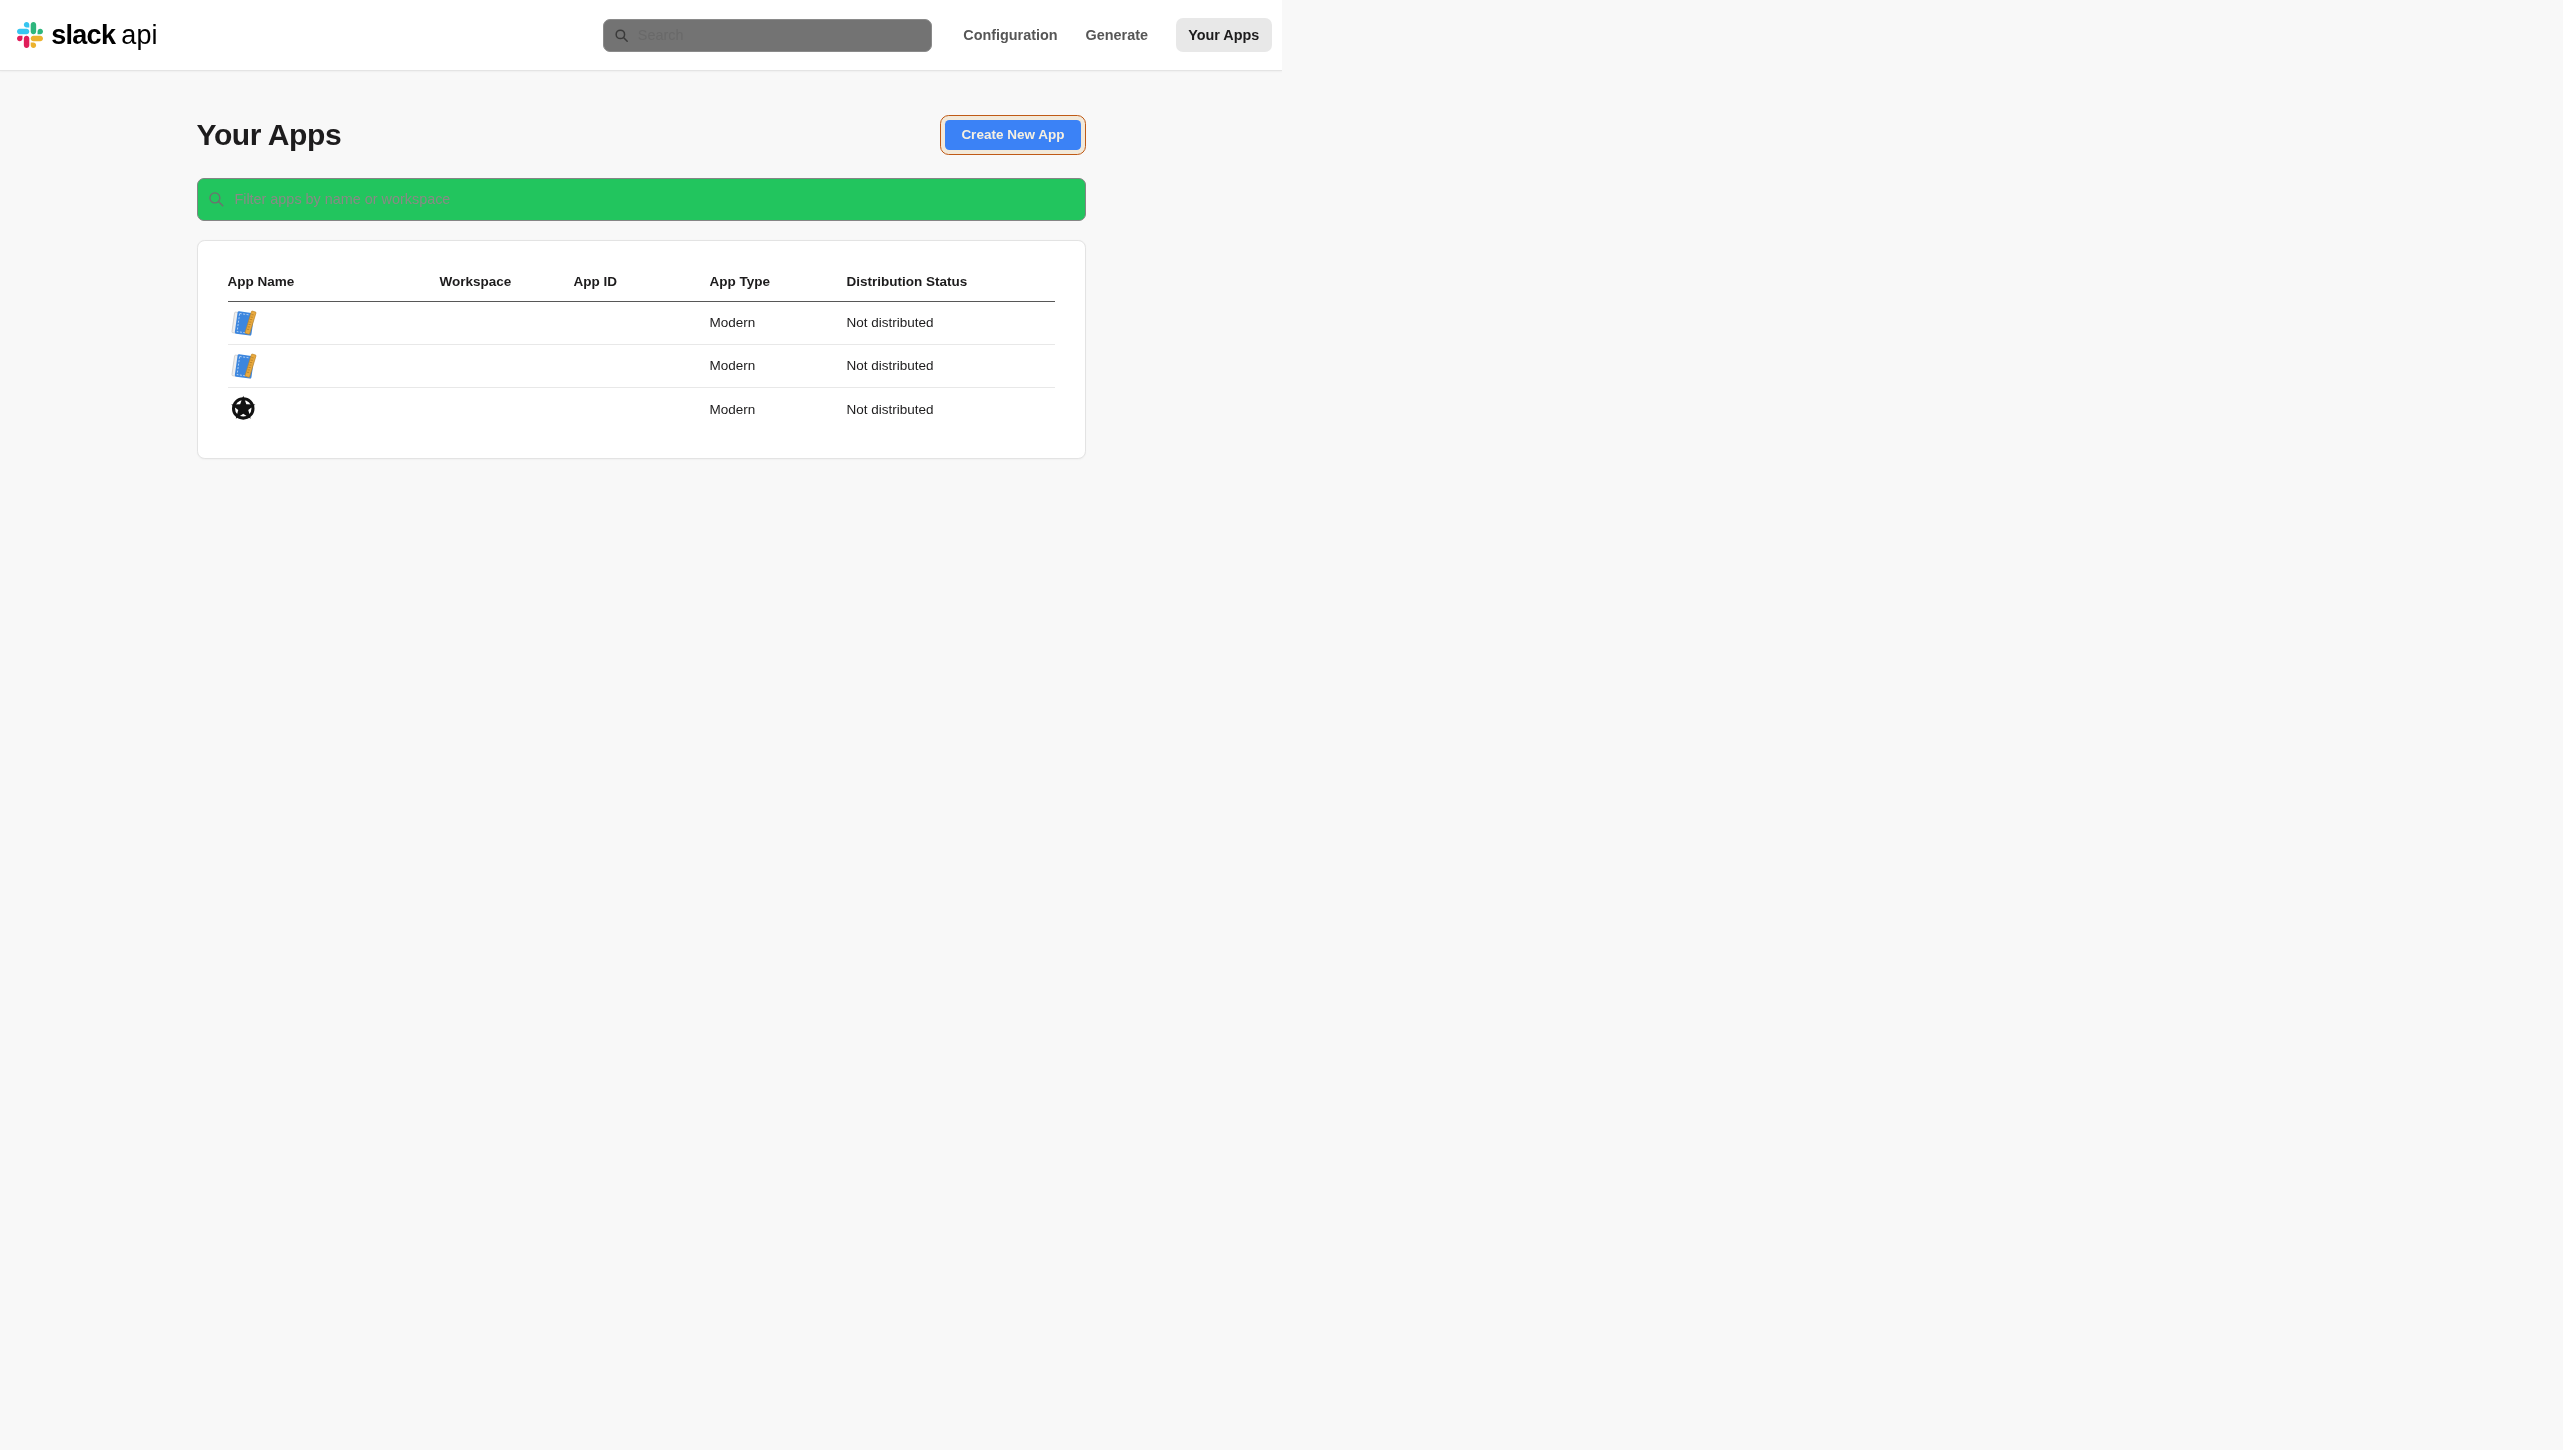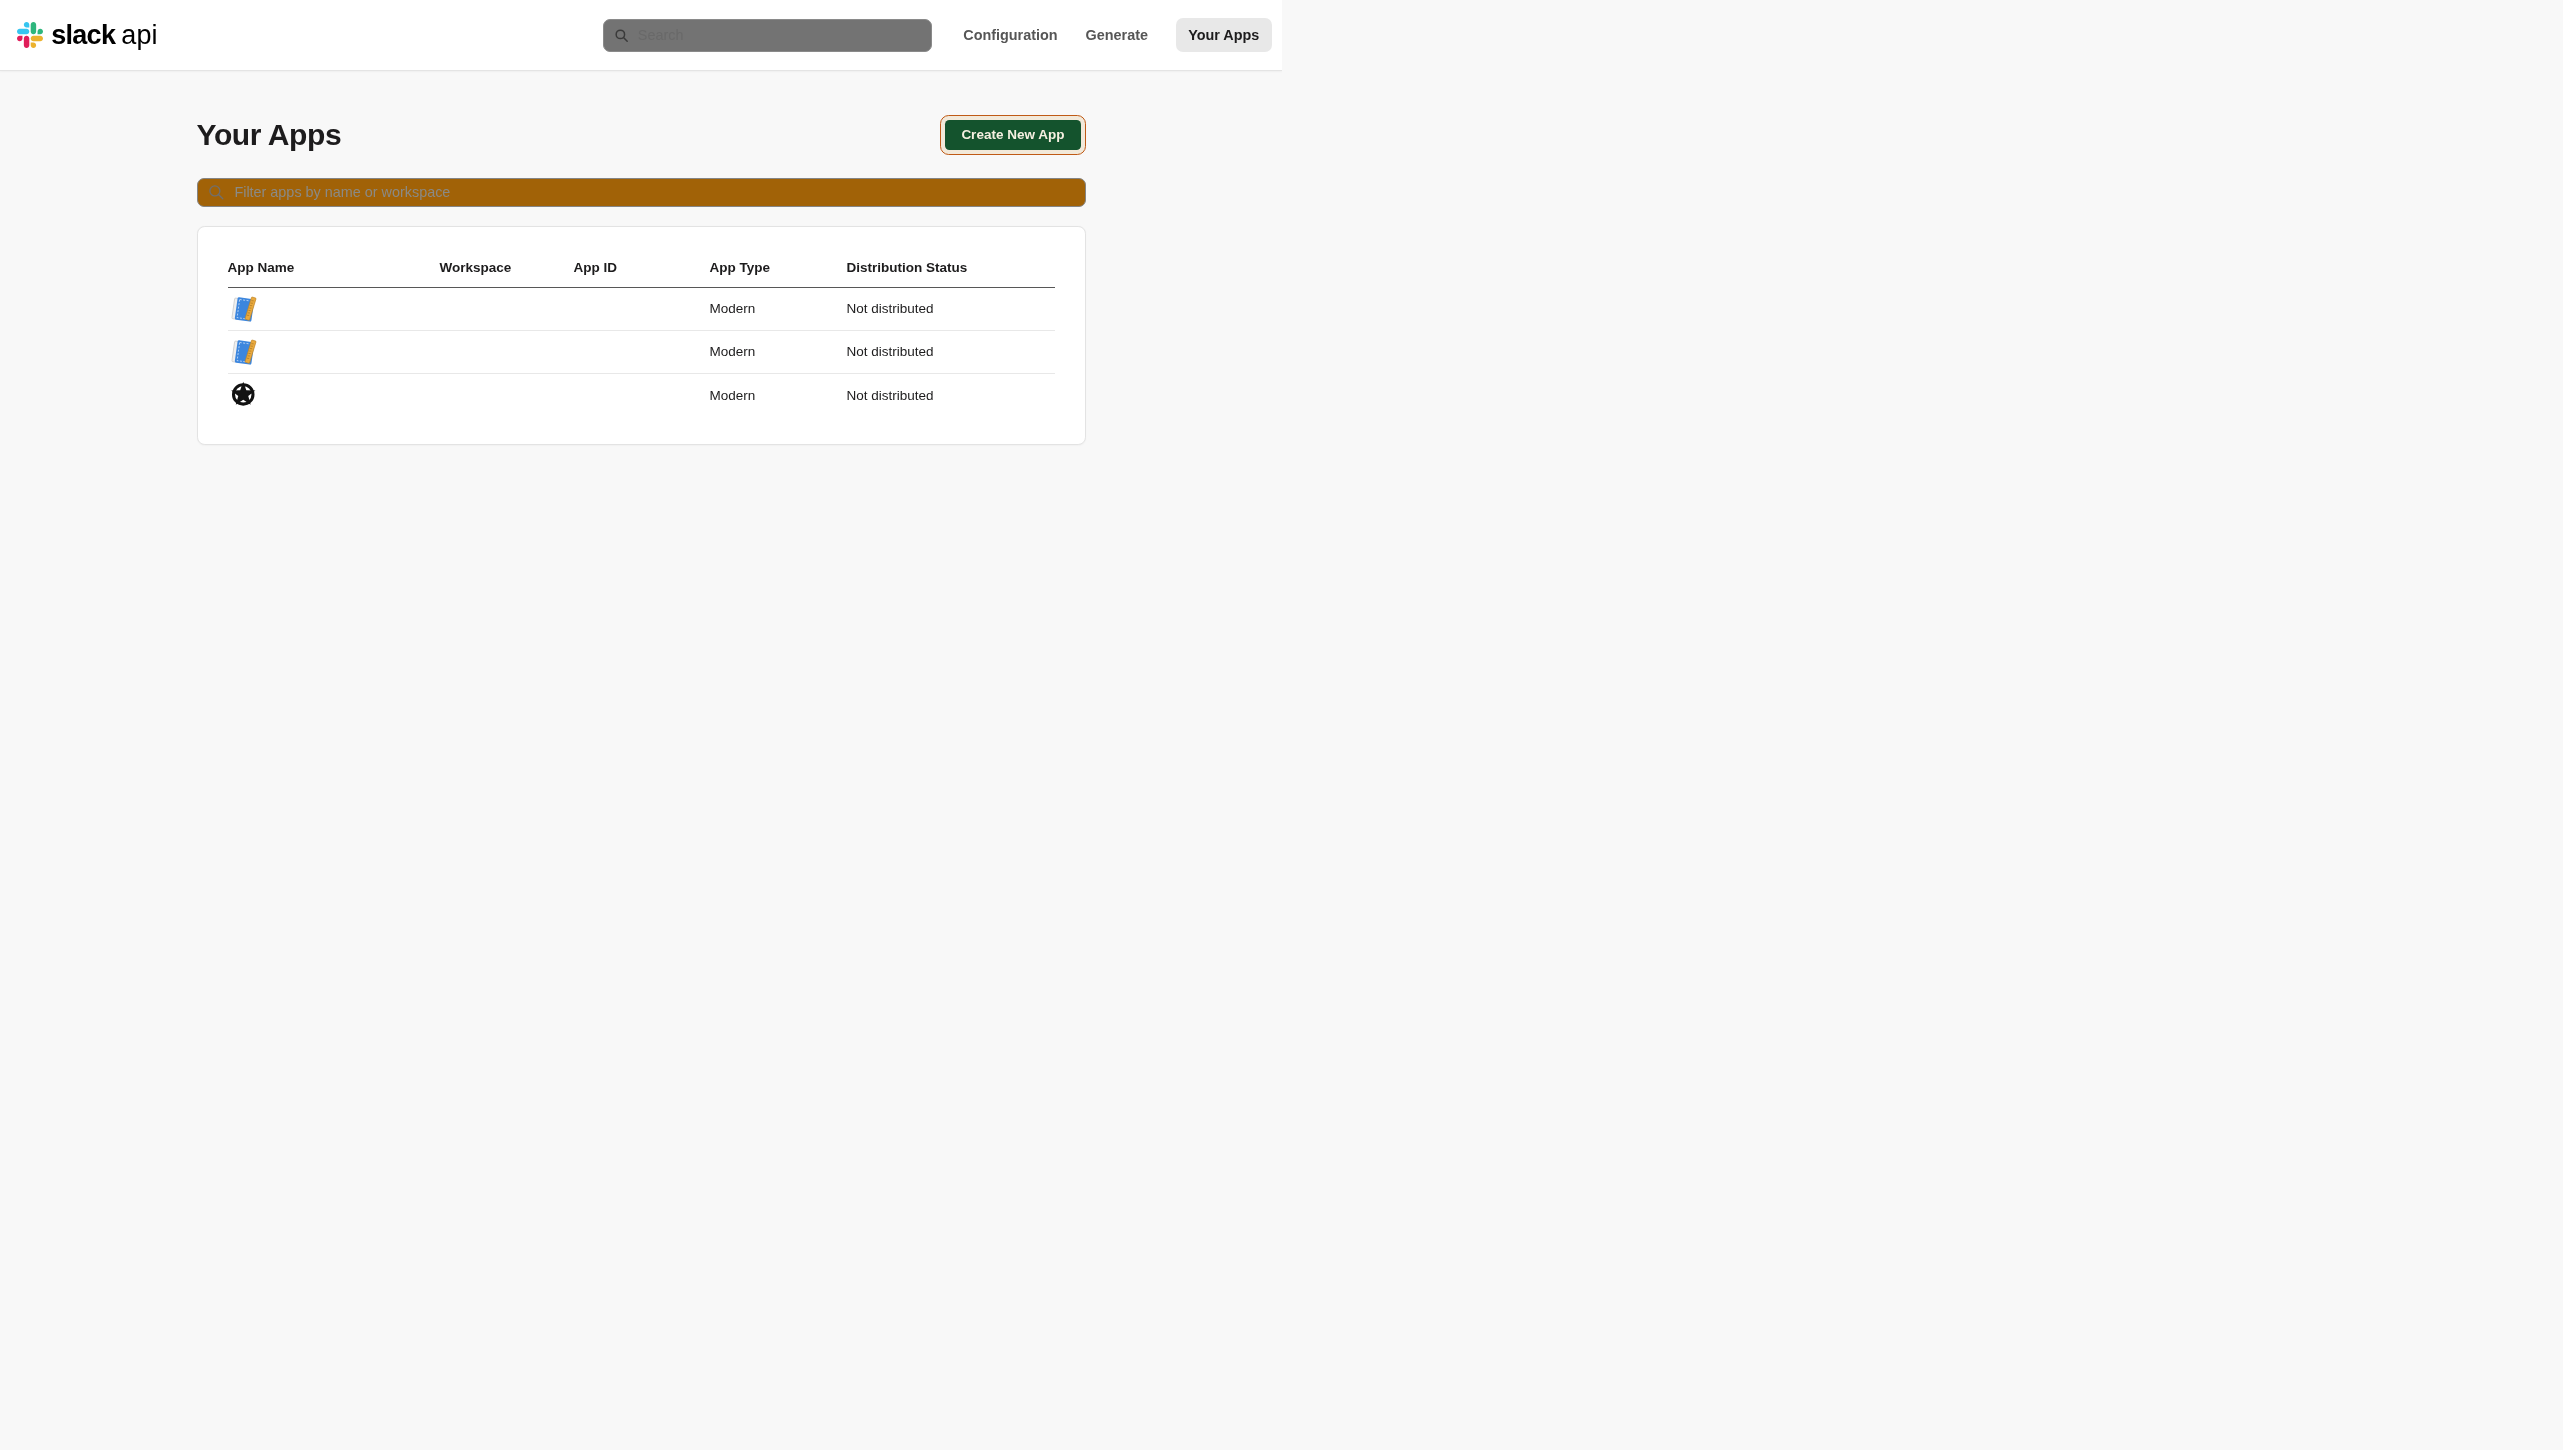--- a/index.html
+++ b/index.html
@@ -76,39 +76,39 @@
     color: #1d1c1d;
   }
   .create-ring {
     border: 1.7px solid #bf5a16;
     background: #f2e9da;
     border-radius: 8.7px;
     padding: 3.5px;
   }
   .create-btn {
     display: block;
-    background: #14532d;
+    background: #3b82f6;
     color: #f6f0e1;
     border: none;
     border-radius: 4.4px;
     padding: 7.8px 16.6px;
     font-family: "Liberation Sans", sans-serif;
     font-size: 13.5px;
     font-weight: bold;
     cursor: pointer;
     white-space: nowrap;
   }
 
   .filter-box {
     margin-top: 23px;
-    height: 29px;
+    height: 43px;
     width: 100%;
     border: 0.9px solid #858585;
     border-radius: 7px;
-    background: #a16207;
+    background: #22c55e;
     display: flex;
     align-items: center;
     padding: 0 10.5px;
   }
   .filter-box svg { flex: 0 0 auto; margin-right: 7.8px; }
   .filter-box input {
     flex: 1; border: none; outline: none; background: transparent;
     font-family: "Liberation Sans", sans-serif;
     font-size: 14.4px; color: #1d1c1d;
   }

